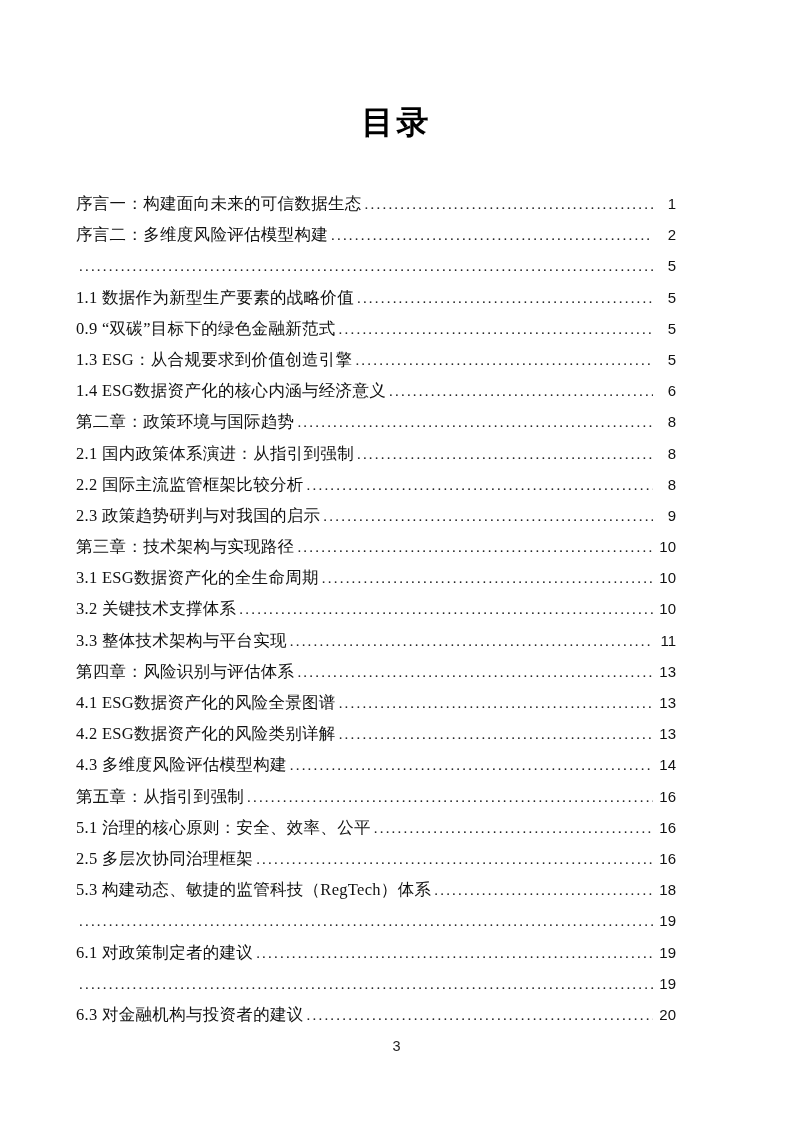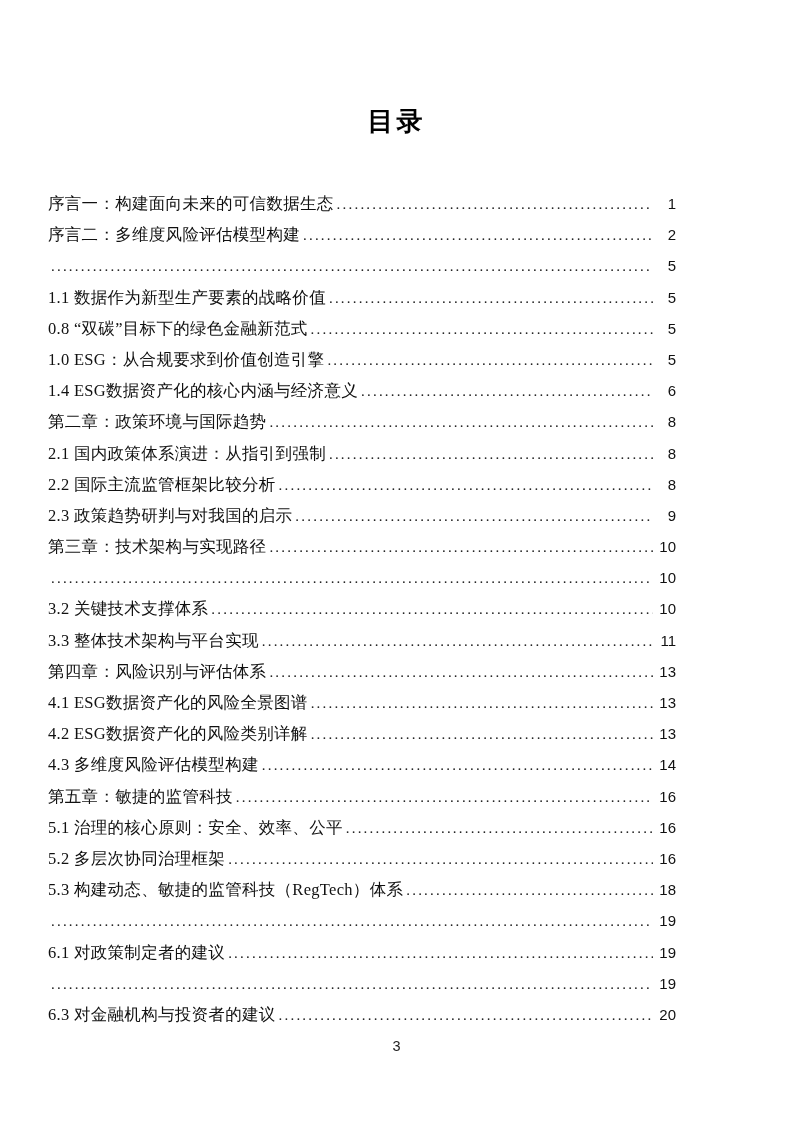--- a/index.html
+++ b/index.html
@@ -14,28 +14,28 @@
     background: #ffffff;
     color: #000000;
     font-family: "Liberation Serif", serif;
     box-sizing: border-box;
     overflow: hidden;
   }
   .doc-title {
     margin: 0;
     padding-top: 106px;
     text-align: center;
-    font-size: 26px;
+    font-size: 32px;
     line-height: 32px;
     font-weight: 700;
     letter-spacing: 3px;
     color: #000000;
   }
   .toc {
-    margin: 50px 117px 0 48px;
+    margin: 50px 117px 0 76px;
   }
   .toc-row {
     display: flex;
     align-items: baseline;
     height: 31.2px;
     line-height: 31.2px;
     font-size: 16.5px;
     white-space: nowrap;
     color: #111111;
   }
@@ -95,27 +95,27 @@
     <span class="toc-page">5</span>
   </div>
 
   <div class="toc-row">
     <span class="toc-label">1.1 数据作为新型生产要素的战略价值</span>
     <span class="toc-leader" aria-hidden="true">....................................................................................................................................................................................................................................................................</span>
     <span class="toc-page">5</span>
   </div>
 
   <div class="toc-row">
-    <span class="toc-label">0.8 “双碳”目标下的绿色金融新范式</span>
-    <span class="toc-leader" aria-hidden="true">....................................................................................................................................................................................................................................................................</span>
-    <span class="toc-page">5</span>
-  </div>
-
-  <div class="toc-row">
-    <span class="toc-label">1.0 ESG：从合规要求到价值创造引擎</span>
+    <span class="toc-label">0.9 “双碳”目标下的绿色金融新范式</span>
+    <span class="toc-leader" aria-hidden="true">....................................................................................................................................................................................................................................................................</span>
+    <span class="toc-page">5</span>
+  </div>
+
+  <div class="toc-row">
+    <span class="toc-label">1.3 ESG：从合规要求到价值创造引擎</span>
     <span class="toc-leader" aria-hidden="true">....................................................................................................................................................................................................................................................................</span>
     <span class="toc-page">5</span>
   </div>
 
   <div class="toc-row">
     <span class="toc-label">1.4 ESG数据资产化的核心内涵与经济意义</span>
     <span class="toc-leader" aria-hidden="true">....................................................................................................................................................................................................................................................................</span>
     <span class="toc-page">6</span>
   </div>
 
@@ -143,20 +143,21 @@
     <span class="toc-page">9</span>
   </div>
 
   <div class="toc-row">
     <span class="toc-label">第三章：技术架构与实现路径</span>
     <span class="toc-leader" aria-hidden="true">....................................................................................................................................................................................................................................................................</span>
     <span class="toc-page">10</span>
   </div>
 
   <div class="toc-row">
+    <span class="toc-label">3.1 ESG数据资产化的全生命周期</span>
     <span class="toc-leader" aria-hidden="true">....................................................................................................................................................................................................................................................................</span>
     <span class="toc-page">10</span>
   </div>
 
   <div class="toc-row">
     <span class="toc-label">3.2 关键技术支撑体系</span>
     <span class="toc-leader" aria-hidden="true">....................................................................................................................................................................................................................................................................</span>
     <span class="toc-page">10</span>
   </div>
 
@@ -184,33 +185,33 @@
     <span class="toc-page">13</span>
   </div>
 
   <div class="toc-row">
     <span class="toc-label">4.3 多维度风险评估模型构建</span>
     <span class="toc-leader" aria-hidden="true">....................................................................................................................................................................................................................................................................</span>
     <span class="toc-page">14</span>
   </div>
 
   <div class="toc-row">
-    <span class="toc-label">第五章：敏捷的监管科技</span>
+    <span class="toc-label">第五章：从指引到强制</span>
     <span class="toc-leader" aria-hidden="true">....................................................................................................................................................................................................................................................................</span>
     <span class="toc-page">16</span>
   </div>
 
   <div class="toc-row">
     <span class="toc-label">5.1 治理的核心原则：安全、效率、公平</span>
     <span class="toc-leader" aria-hidden="true">....................................................................................................................................................................................................................................................................</span>
     <span class="toc-page">16</span>
   </div>
 
   <div class="toc-row">
-    <span class="toc-label">5.2 多层次协同治理框架</span>
+    <span class="toc-label">2.5 多层次协同治理框架</span>
     <span class="toc-leader" aria-hidden="true">....................................................................................................................................................................................................................................................................</span>
     <span class="toc-page">16</span>
   </div>
 
   <div class="toc-row">
     <span class="toc-label">5.3 构建动态、敏捷的监管科技（RegTech）体系</span>
     <span class="toc-leader" aria-hidden="true">....................................................................................................................................................................................................................................................................</span>
     <span class="toc-page">18</span>
   </div>
 

